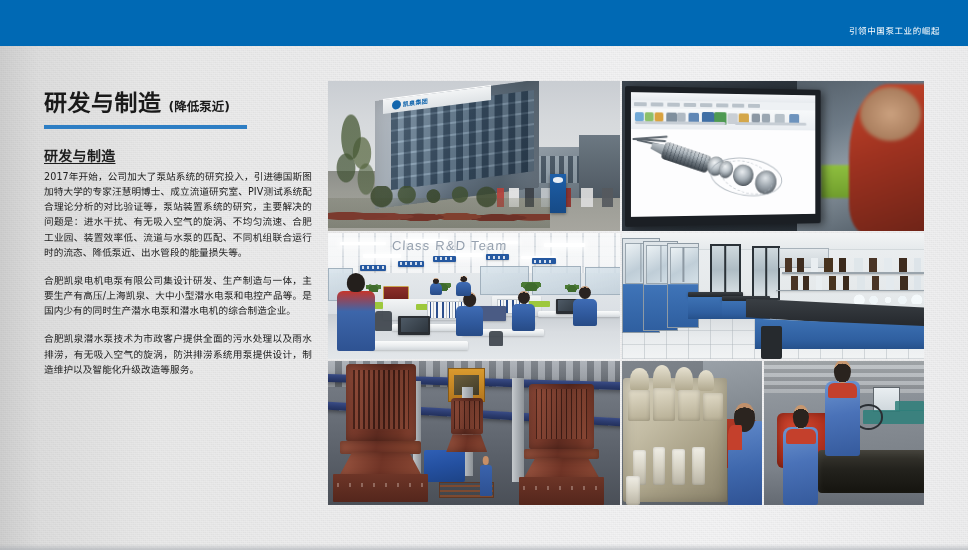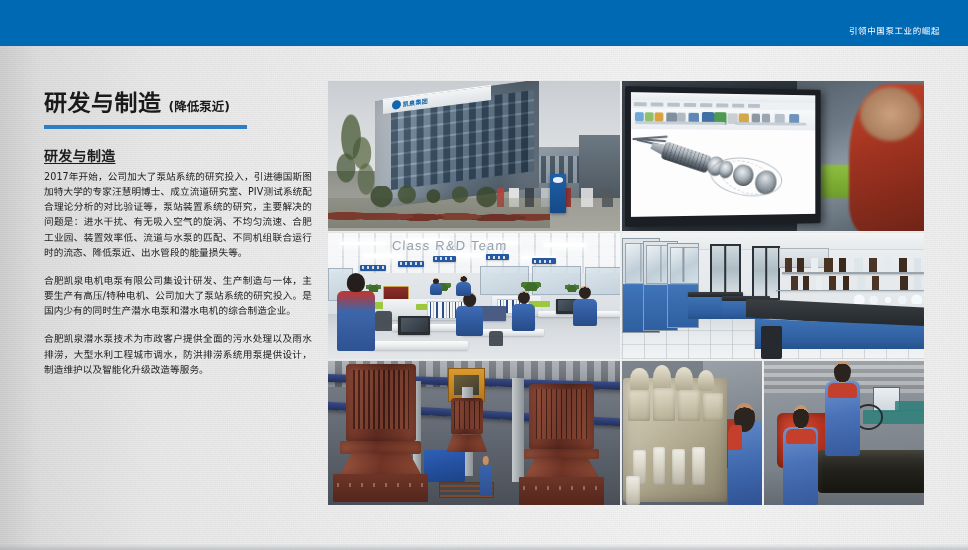--- a/index.html
+++ b/index.html
@@ -844,22 +844,22 @@
   <div class="text-col">
     <div class="title-row">
       <span class="title-main">研发与制造</span>
       <span class="title-sub">(降低泵近)</span>
     </div>
     <div class="title-rule"></div>
 
     <div class="section-heading">研发与制造</div>
 
     <p class="body-par">2017年开始，公司加大了泵站系统的研究投入，引进德国斯图加特大学的专家汪慧明博士、成立流道研究室、PIV测试系统配合理论分析的对比验证等，泵站装置系统的研究，主要解决的问题是：进水干扰、有无吸入空气的旋涡、不均匀流速、合肥工业园、装置效率低、流道与水泵的匹配、不同机组联合运行时的流态、降低泵近、出水管段的能量损失等。</p>
-    <p class="body-par">合肥凯泉电机电泵有限公司集设计研发、生产制造与一体，主要生产有高压/特种电机、公司加大了泵站系统的研究投入。是国内少有的同时生产潜水电泵和潜水电机的综合制造企业。</p>
-    <p class="body-par">合肥凯泉潜水泵技术为市政客户提供全面的污水处理以及雨水排涝，大型水利工程城市调水，防洪排涝系统用泵提供设计，制造维护以及智能化升级改造等服务。</p>
+    <p class="body-par">合肥凯泉电机电泵有限公司集设计研发、生产制造与一体，主要生产有高压/上海凯泉、大中小型潜水电泵和电控产品等。是国内少有的同时生产潜水电泵和潜水电机的综合制造企业。</p>
+    <p class="body-par">合肥凯泉潜水泵技术为市政客户提供全面的污水处理以及雨水排涝，有无吸入空气的旋涡，防洪排涝系统用泵提供设计，制造维护以及智能化升级改造等服务。</p>
   </div>
 
   <div class="photo-grid">
 
     <div class="ph" id="ph-building">
       <div class="ph-inner">
         <div class="sky"></div>
         <div class="ground"></div>
         <div class="bld-right"></div>
         <div class="bld-far"></div>

